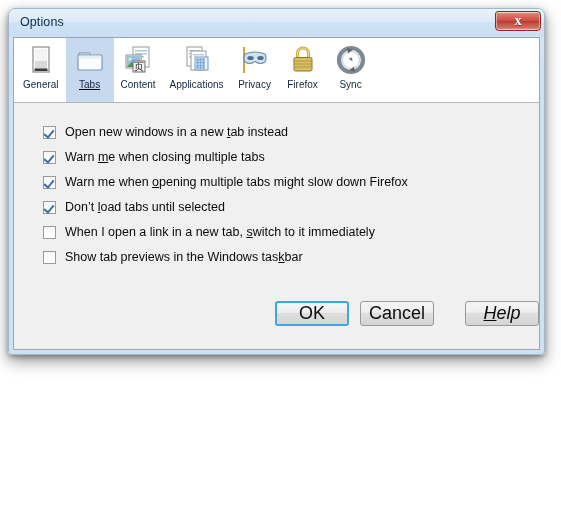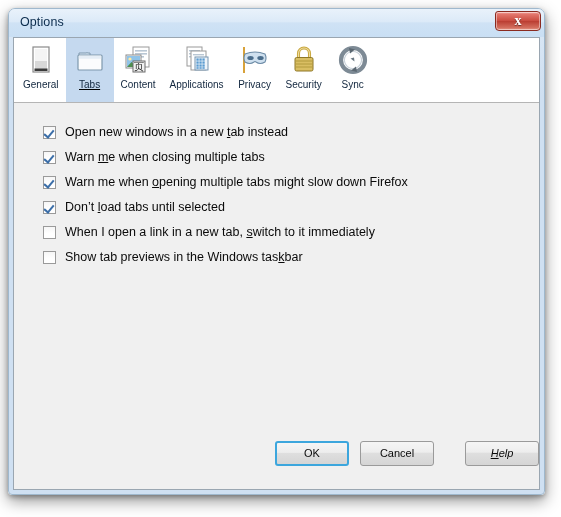--- a/index.html
+++ b/index.html
@@ -14,21 +14,21 @@
     font-family: "Liberation Sans", sans-serif;
     -webkit-font-smoothing: antialiased;
   }
 
   
   #window {
     position: absolute;
     left: 8px;
     top: 8px;
     width: 537px;
-    height: 487px;
+    height: 347px;
     border-radius: 7px 7px 4px 4px;
     background: linear-gradient(to bottom, #dce9f6 0%, #cfe0f2 18%, #cfe0f2 100%);
     border: 1px solid #9fb8cd;
     box-shadow: 0 6px 16px rgba(0,0,0,0.42), 0 2px 5px rgba(0,0,0,0.3);
     box-sizing: border-box;
     padding: 8px;
   }
 
   #titlebar {
     position: absolute;
@@ -177,21 +177,21 @@
     height: 60px;
   }
   .dlg-button {
     position: absolute;
     top: 12px;
     height: 25px;
     border: 1px solid #9a9a9a;
     border-radius: 3px;
     background: linear-gradient(to bottom, #f5f5f5 0%, #ededed 45%, #dfdfdf 47%, #d5d5d5 100%);
     box-sizing: border-box;
-    font-size: 11px;
+    font-size: 18px;
     color: #0a0a0a;
     text-align: center;
     line-height: 23px;
     cursor: default;
   }
   .dlg-button.default {
     border: 2px solid #3ca6dd;
     line-height: 21px;
   }
   #btn-ok    { right: 190px; width: 74px; }
@@ -296,21 +296,21 @@
               <path d="M11.5 15 v-4.5 a5.5 5.5 0 0 1 11 0 V15" fill="none" stroke="#c9a83f" stroke-width="3.1"></path>
               <path d="M11.5 15 v-4.5 a5.5 5.5 0 0 1 11 0 V15" fill="none" stroke="#efdca0" stroke-width="1.1"></path>
               <rect x="8" y="14.5" width="18" height="13.5" rx="1.6" fill="#d9be63" stroke="#8e7726" stroke-width="1"></rect>
               <g stroke="#b29a3e" stroke-width="1">
                 <line x1="9" y1="18" x2="25" y2="18"></line>
                 <line x1="9" y1="21" x2="25" y2="21"></line>
                 <line x1="9" y1="24" x2="25" y2="24"></line>
               </g>
             </svg>
           </span>
-          <span class="tab-label">Security</span>
+          <span class="tab-label">Firefox</span>
         </div>
         <div class="tab-item">
           <span>
             <svg class="tab-icon" viewBox="0 0 34 34" xmlns="http://www.w3.org/2000/svg">
               <path d="M17 5 a12 12 0 0 1 0 24 a12 12 0 0 1 0-24 z" fill="none" stroke="#7d8a95" stroke-width="4.2"></path>
               <path d="M17 8.5 a8.5 8.5 0 1 1 -0.1 0" fill="none" stroke="#c9d2da" stroke-width="1.2"></path>
               <path d="M13 5 l6 1.5 -5 4 z" fill="#5c6872"></path>
               <path d="M21 29 l-6 -1.5 5 -4 z" fill="#5c6872"></path>
               <path d="M14.5 15.5 l3.5-1 0.5 4 z" fill="#6a7883"></path>
             </svg>

